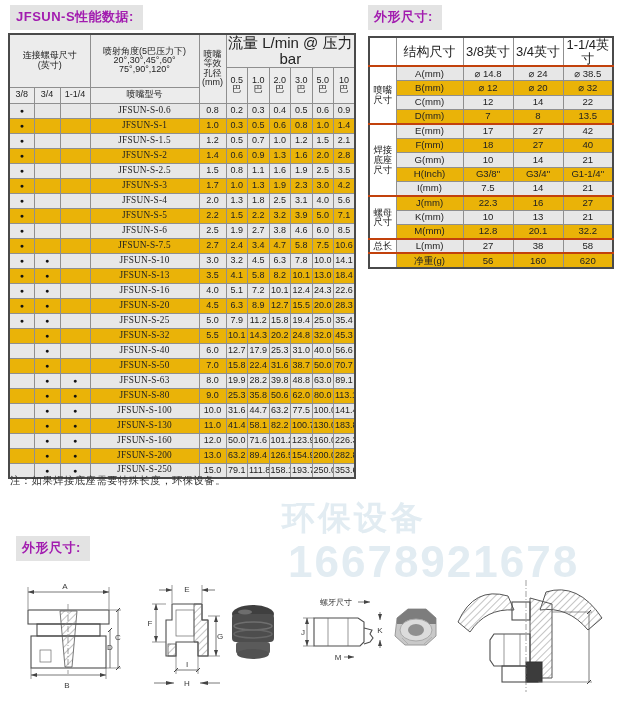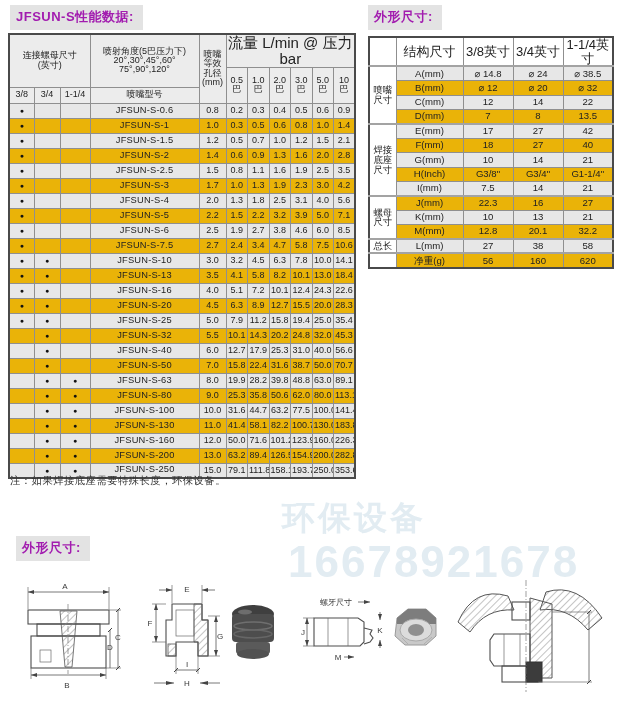--- a/index.html
+++ b/index.html
@@ -12,31 +12,31 @@
   table { border-collapse:collapse; table-layout:fixed; background:#eab308; }
 
   
   .perf { position:absolute; left:8px; top:33px; width:346px; font-size:9px; border:2px solid #4a4a4a; }
   .perf td { border:1px solid #8f8f8f; text-align:center; vertical-align:middle;
              padding:0 1px; height:15px; line-height:1.05; color:#222; overflow:hidden; }
   .perf thead td { background:#ececec; font-size:9px; }
   .perf thead .flowtitle { font-size:15px; }
   .perf tbody tr:nth-of-type(odd) td { background:#e7e7e7; }
   .perf td.dot { font-size:7px; color:#111; }
-  .perf td.model { font-size:9.3px; letter-spacing:0.2px; }
+  .perf td.model { font-size:9.3px; letter-spacing:0.2px;font-family:Liberation Serif, serif; }
   .perf .pre { white-space:pre-line; }
 
   
   .dims { position:absolute; left:368px; top:36px; width:246px; font-size:9.6px; border:2px solid #4a4a4a; }
   .dims td { border:1px solid #8f8f8f; text-align:center; vertical-align:middle;
              padding:0 1px; height:14.4px; line-height:1.05; color:#222; }
   .dims thead td { background:#fff; font-size:13px; }
   .dims tbody tr:nth-of-type(odd) td { background:#e7e7e7; }
   .dims td.vlabel { background:#fff !important; white-space:pre-line; font-size:9.4px; }
-  .dims tbody tr.gstart td { border-top:2px solid #a3a3a3; }
+  .dims tbody tr.gstart td { border-top:2px solid #c2410c; }
 
   .col-d1{width:25px}.col-d2{width:26px}.col-d3{width:30px}.col-model{width:109px}
   .col-bore{width:27px}.col-flow{width:21.5px}
   .col-g{width:27px}.col-lbl{width:67px}.col-v{width:50px}
 
   .note { position:absolute; font-size:10.3px; color:#333; letter-spacing:0.5px; }
 
   .watermark { position:absolute; color:#e2ecf2; font-weight:bold; pointer-events:none; }
   .wm1 { left:282px; top:496px; font-size:33px; letter-spacing:3px; }
   .wm2 { left:288px; top:537px; font-size:44px; letter-spacing:2px; }

